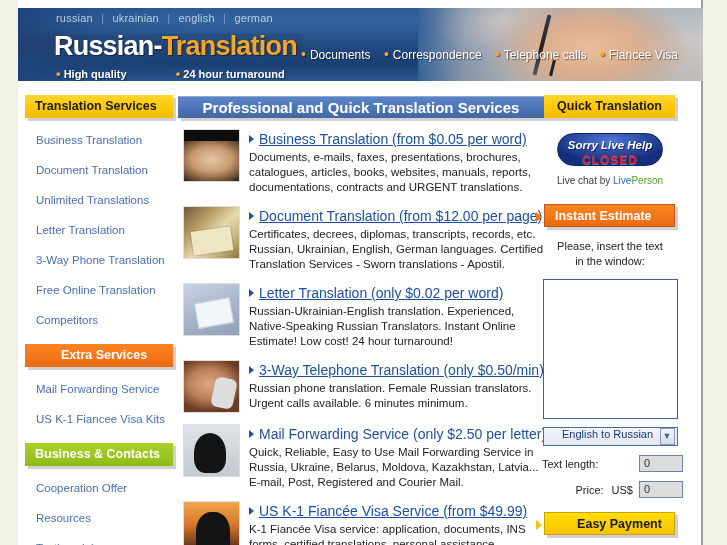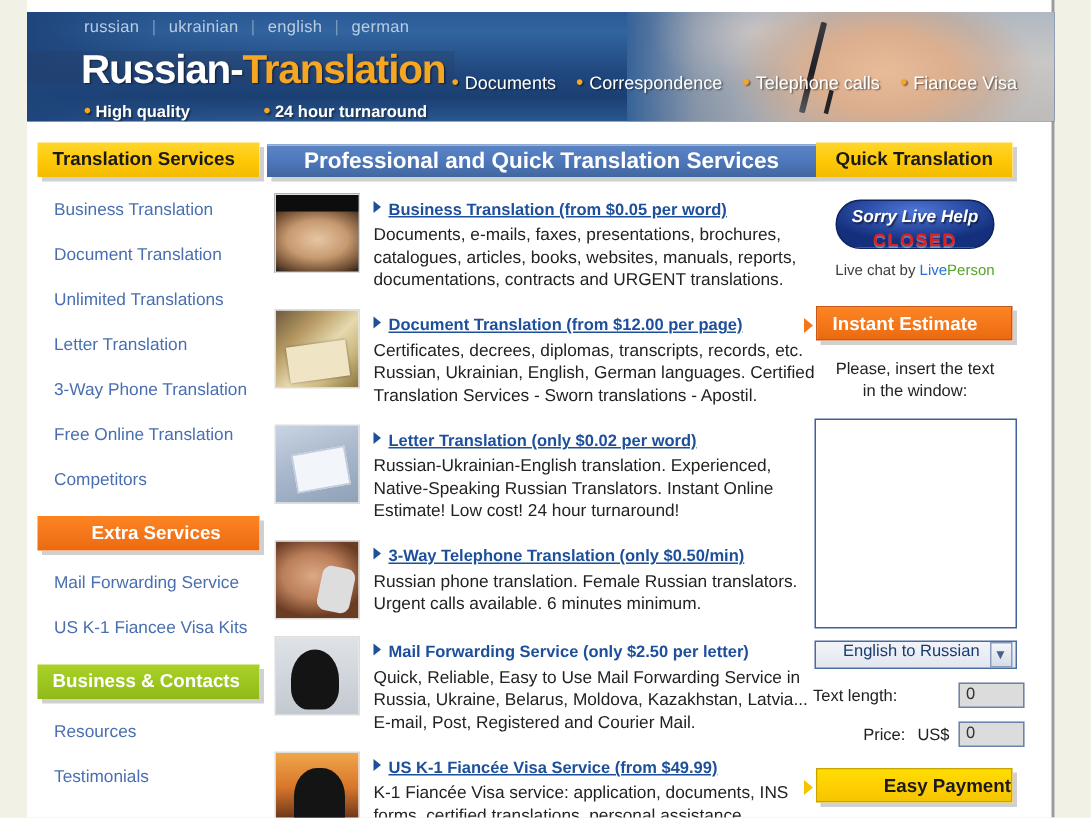--- a/index.html
+++ b/index.html
@@ -163,21 +163,21 @@
     width: 57px; height: 53px;
     flex: 0 0 57px;
     margin-right: 9px;
     border: 1px solid #ddd;
     background: #d9d9d9;
     overflow: hidden;
     position: relative;
   }
   .svc-body { flex: 1 1 auto; padding-top: 1px; }
   .svc-title {
-    font-size: 11px; font-weight: bold; color: #1d4f9b;
+    font-size: 14px; font-weight: normal; color: #1d4f9b;
     text-decoration: underline; display: inline;
   }
   .svc-title.nounder { text-decoration: none; }
   .tri {
     display: inline-block;
     width: 0; height: 0;
     border-left: 5px solid #1d4f9b;
     border-top: 4px solid transparent;
     border-bottom: 4px solid transparent;
     margin-right: 5px;
@@ -216,21 +216,21 @@
     margin: 0 8px 0 7px;
   }
   .rs-head.yellow { background: linear-gradient(to bottom,#ffd630 0%,#ffc907 50%,#f2bd00 100%); }
   .rs-head.orange {
     background: linear-gradient(to bottom,#fc8422 0%,#f4761a 55%,#ea6a10 100%);
     color: #ffffff; text-align: left; padding-left: 10px;
     border: 1px solid #c4571a;
   }
   .rs-head.gold {
     background: linear-gradient(to bottom,#ffdd00 0%,#fecf00 55%,#f5c400 100%);
-    color: #1a1a1a; text-align: right; padding-left: 20px;
+    color: #1a1a1a; text-align: center; padding-left: 20px;
     border: 1px solid #c9a400;
   }
   .head-arrow {
     position: absolute; left: -9px; top: 7px;
     width: 0; height: 0;
     border-left: 6px solid #f4761a;
     border-top: 5px solid transparent;
     border-bottom: 5px solid transparent;
   }
   .head-arrow.goldarrow { border-left-color: #f5c400; }
@@ -370,20 +370,21 @@
     </ul>
 
     <div class="side-head orange" style="margin-top:16px">Extra Services</div>
     <ul class="side-links">
       <li><a href="#">Mail Forwarding Service</a></li>
       <li><a href="#">US K-1 Fiancee Visa Kits</a></li>
     </ul>
 
     <div class="side-head green" style="margin-top:16px">Business &amp; Contacts</div>
     <ul class="side-links">
+      <li><a href="#">Cooperation Offer</a></li>
       <li><a href="#">Resources</a></li>
       <li><a href="#">Testimonials</a></li>
 
     </ul>
   </div>
 
   <div id="main-col">
     <div id="main-head">Professional and Quick Translation Services</div>
 
     <div class="svc">

